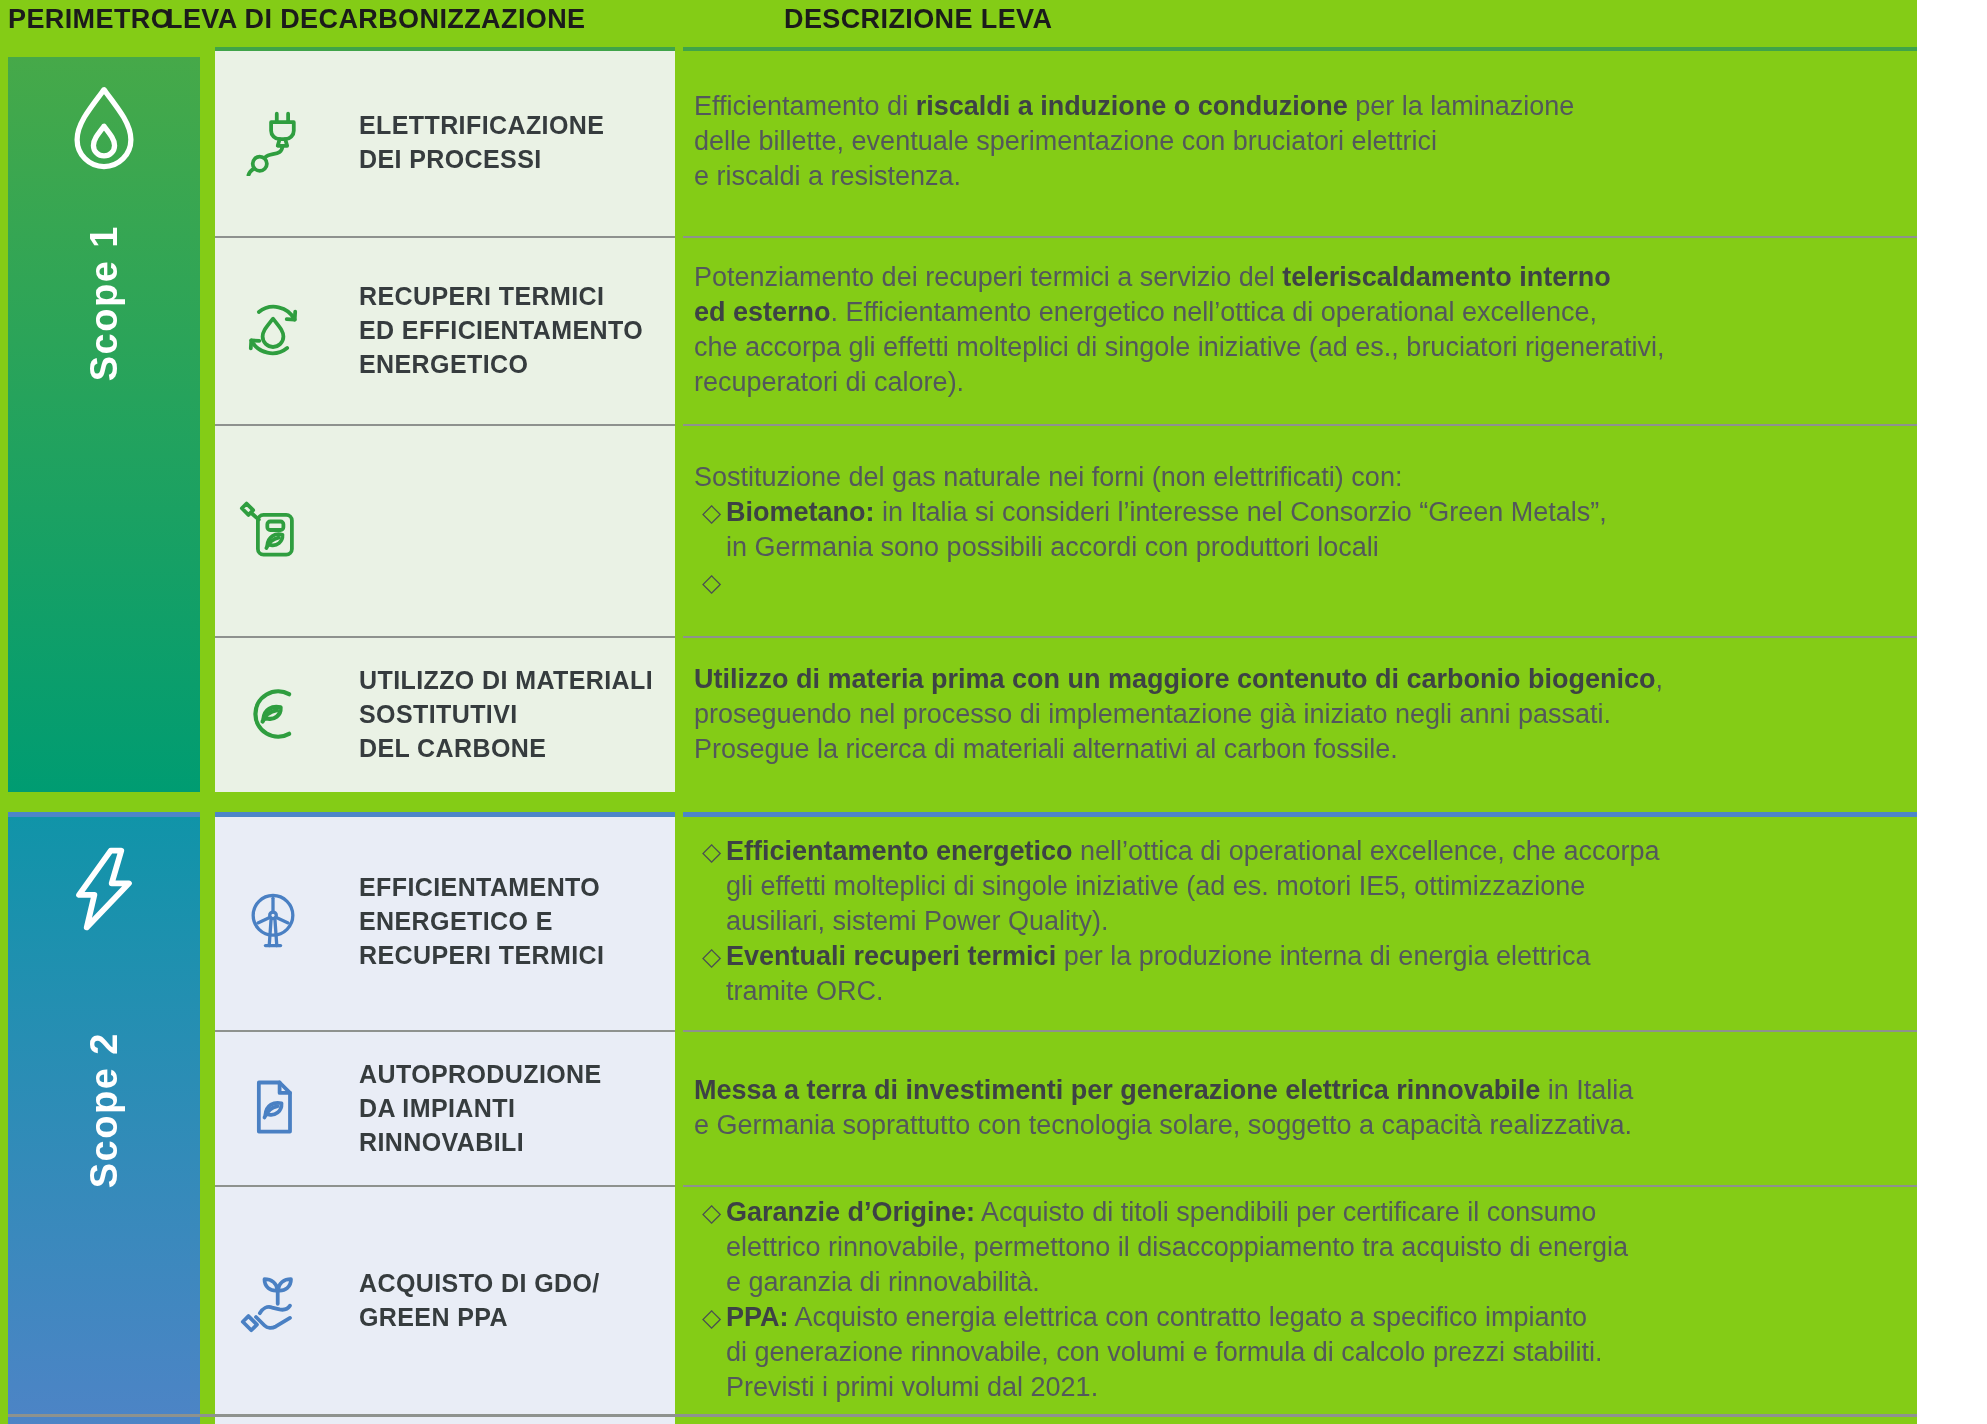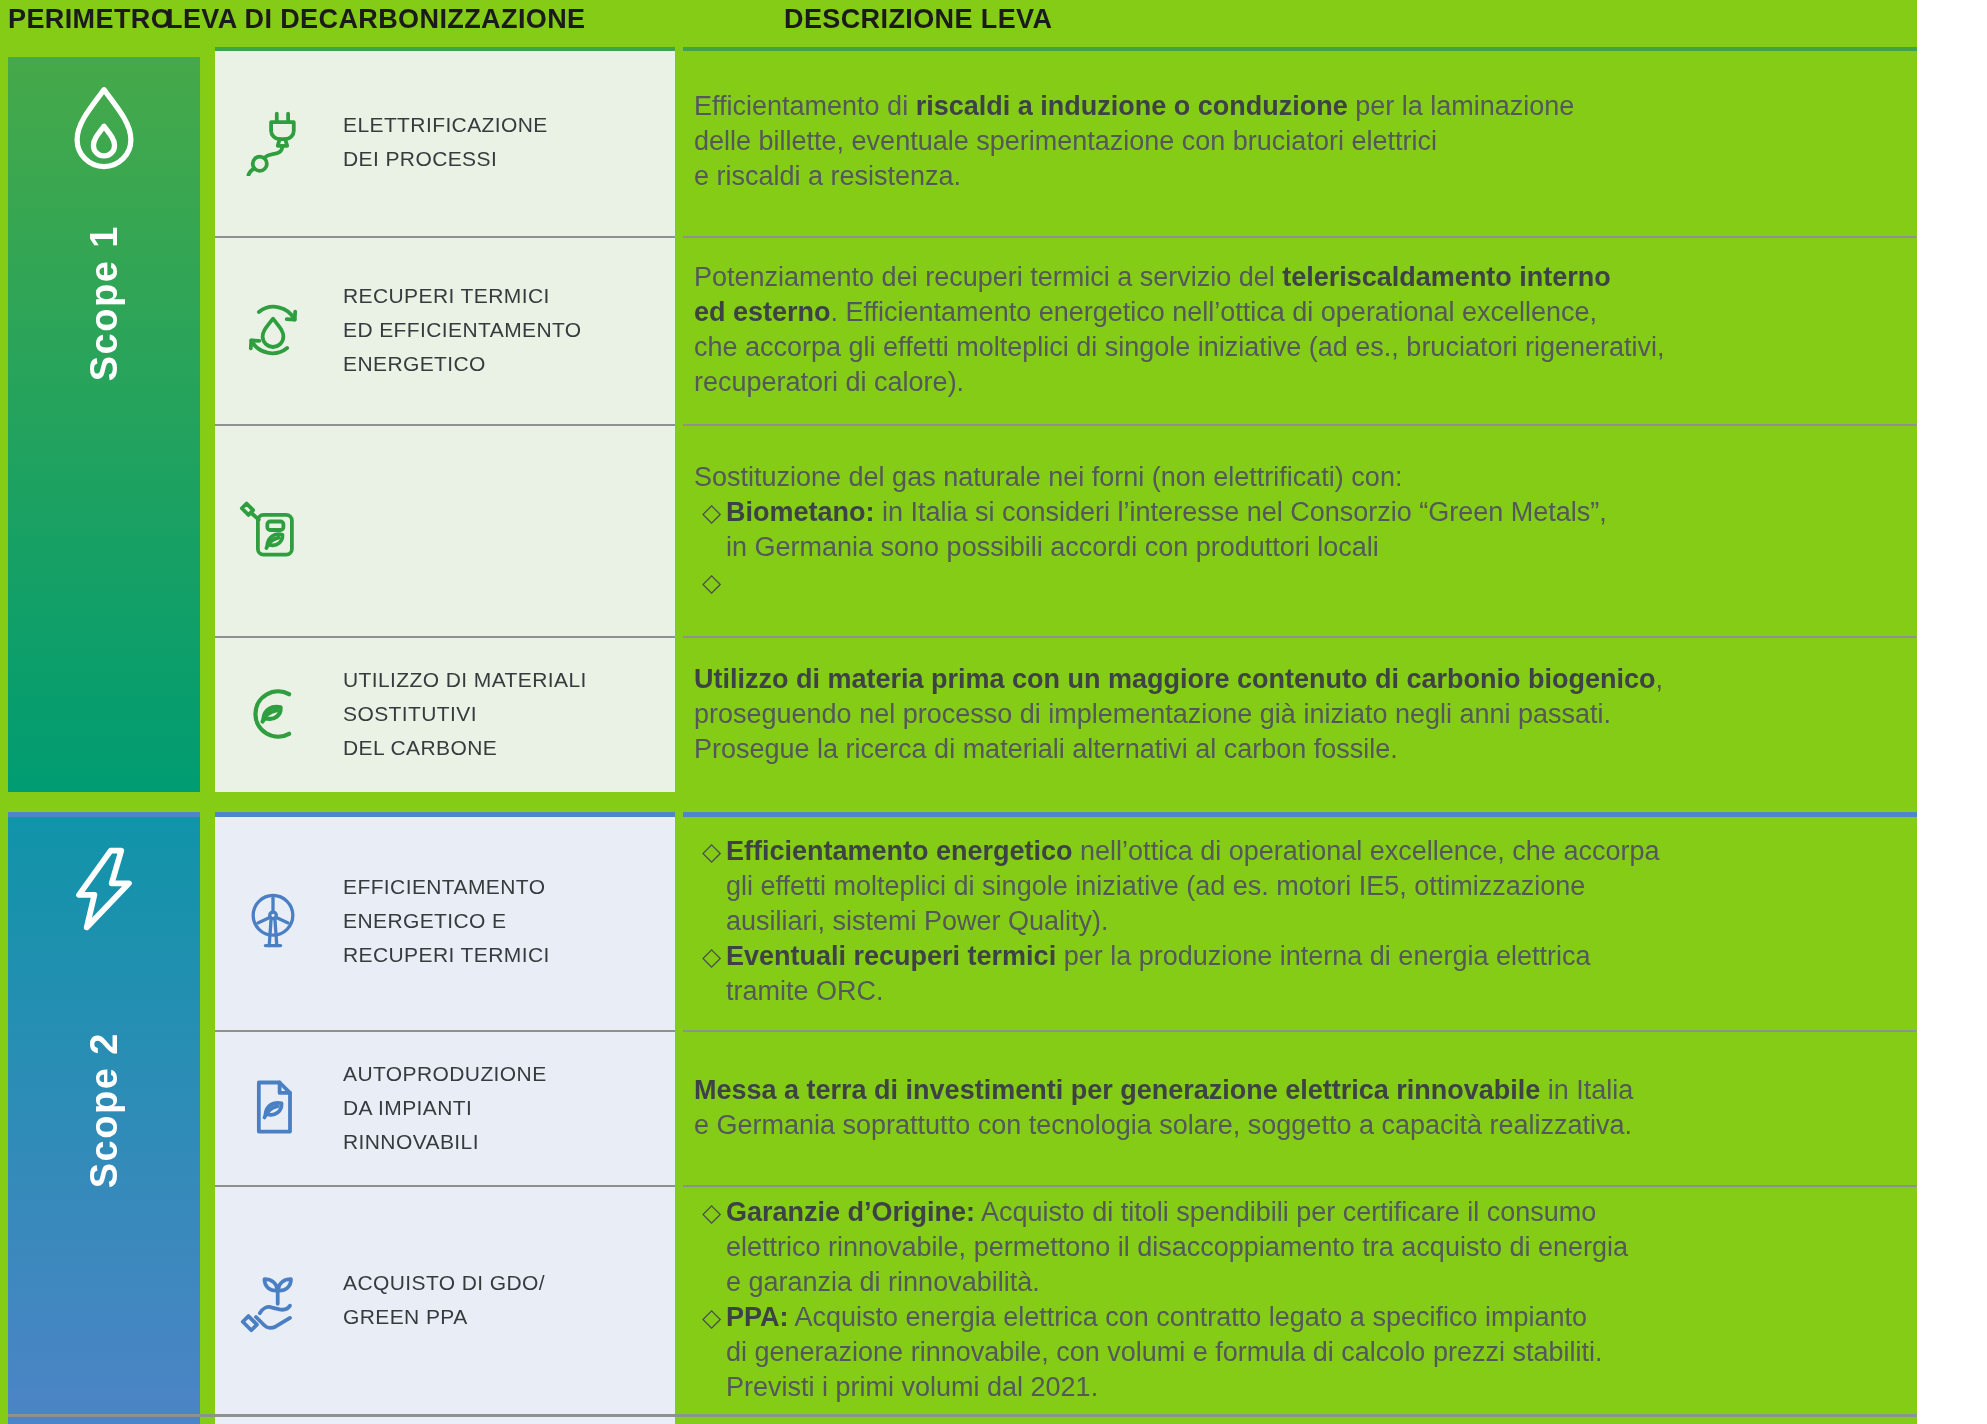--- a/index.html
+++ b/index.html
@@ -27,21 +27,21 @@
   .sec0 .row:nth-child(2){height:188px}
   .sec0 .row:nth-child(3){height:212px}
   .sec0 .row:nth-child(4){height:156px}
   .sec1 .row:nth-child(1){height:218px}
   .sec1 .row:nth-child(2){height:155px}
   .sec1 .row:nth-child(3){height:229px}
   .row{display:flex;}
   .lever{flex:0 0 460px;box-sizing:border-box;display:flex;align-items:center;
          padding-left:24px;gap:36px;color:var(--icon,#2f9e3f);}
   .lever svg{width:68px;height:68px;flex:0 0 auto;}
-  .lever-title{margin:0;font-size:21px;line-height:34px;font-weight:400;color:#363c3e;
+  .lever-title{margin:16px;font-size:25px;line-height:34px;font-weight:700;color:#363c3e;
                letter-spacing:.4px;white-space:pre;}
   .desc{flex:1;box-sizing:border-box;margin-left:8px;padding:0 20px 0 11px;
         display:flex;flex-direction:column;justify-content:center;
         font-size:27px;line-height:35px;color:#53585b;}
   .desc b{font-weight:700;color:#3d4245;}
   .para{display:block}
   .li{display:flex}
   .txt{white-space:pre}
   .diamond{flex:0 0 auto;width:24px;margin-left:8px;font-size:25px;color:#4a4f52;}
 </style>

